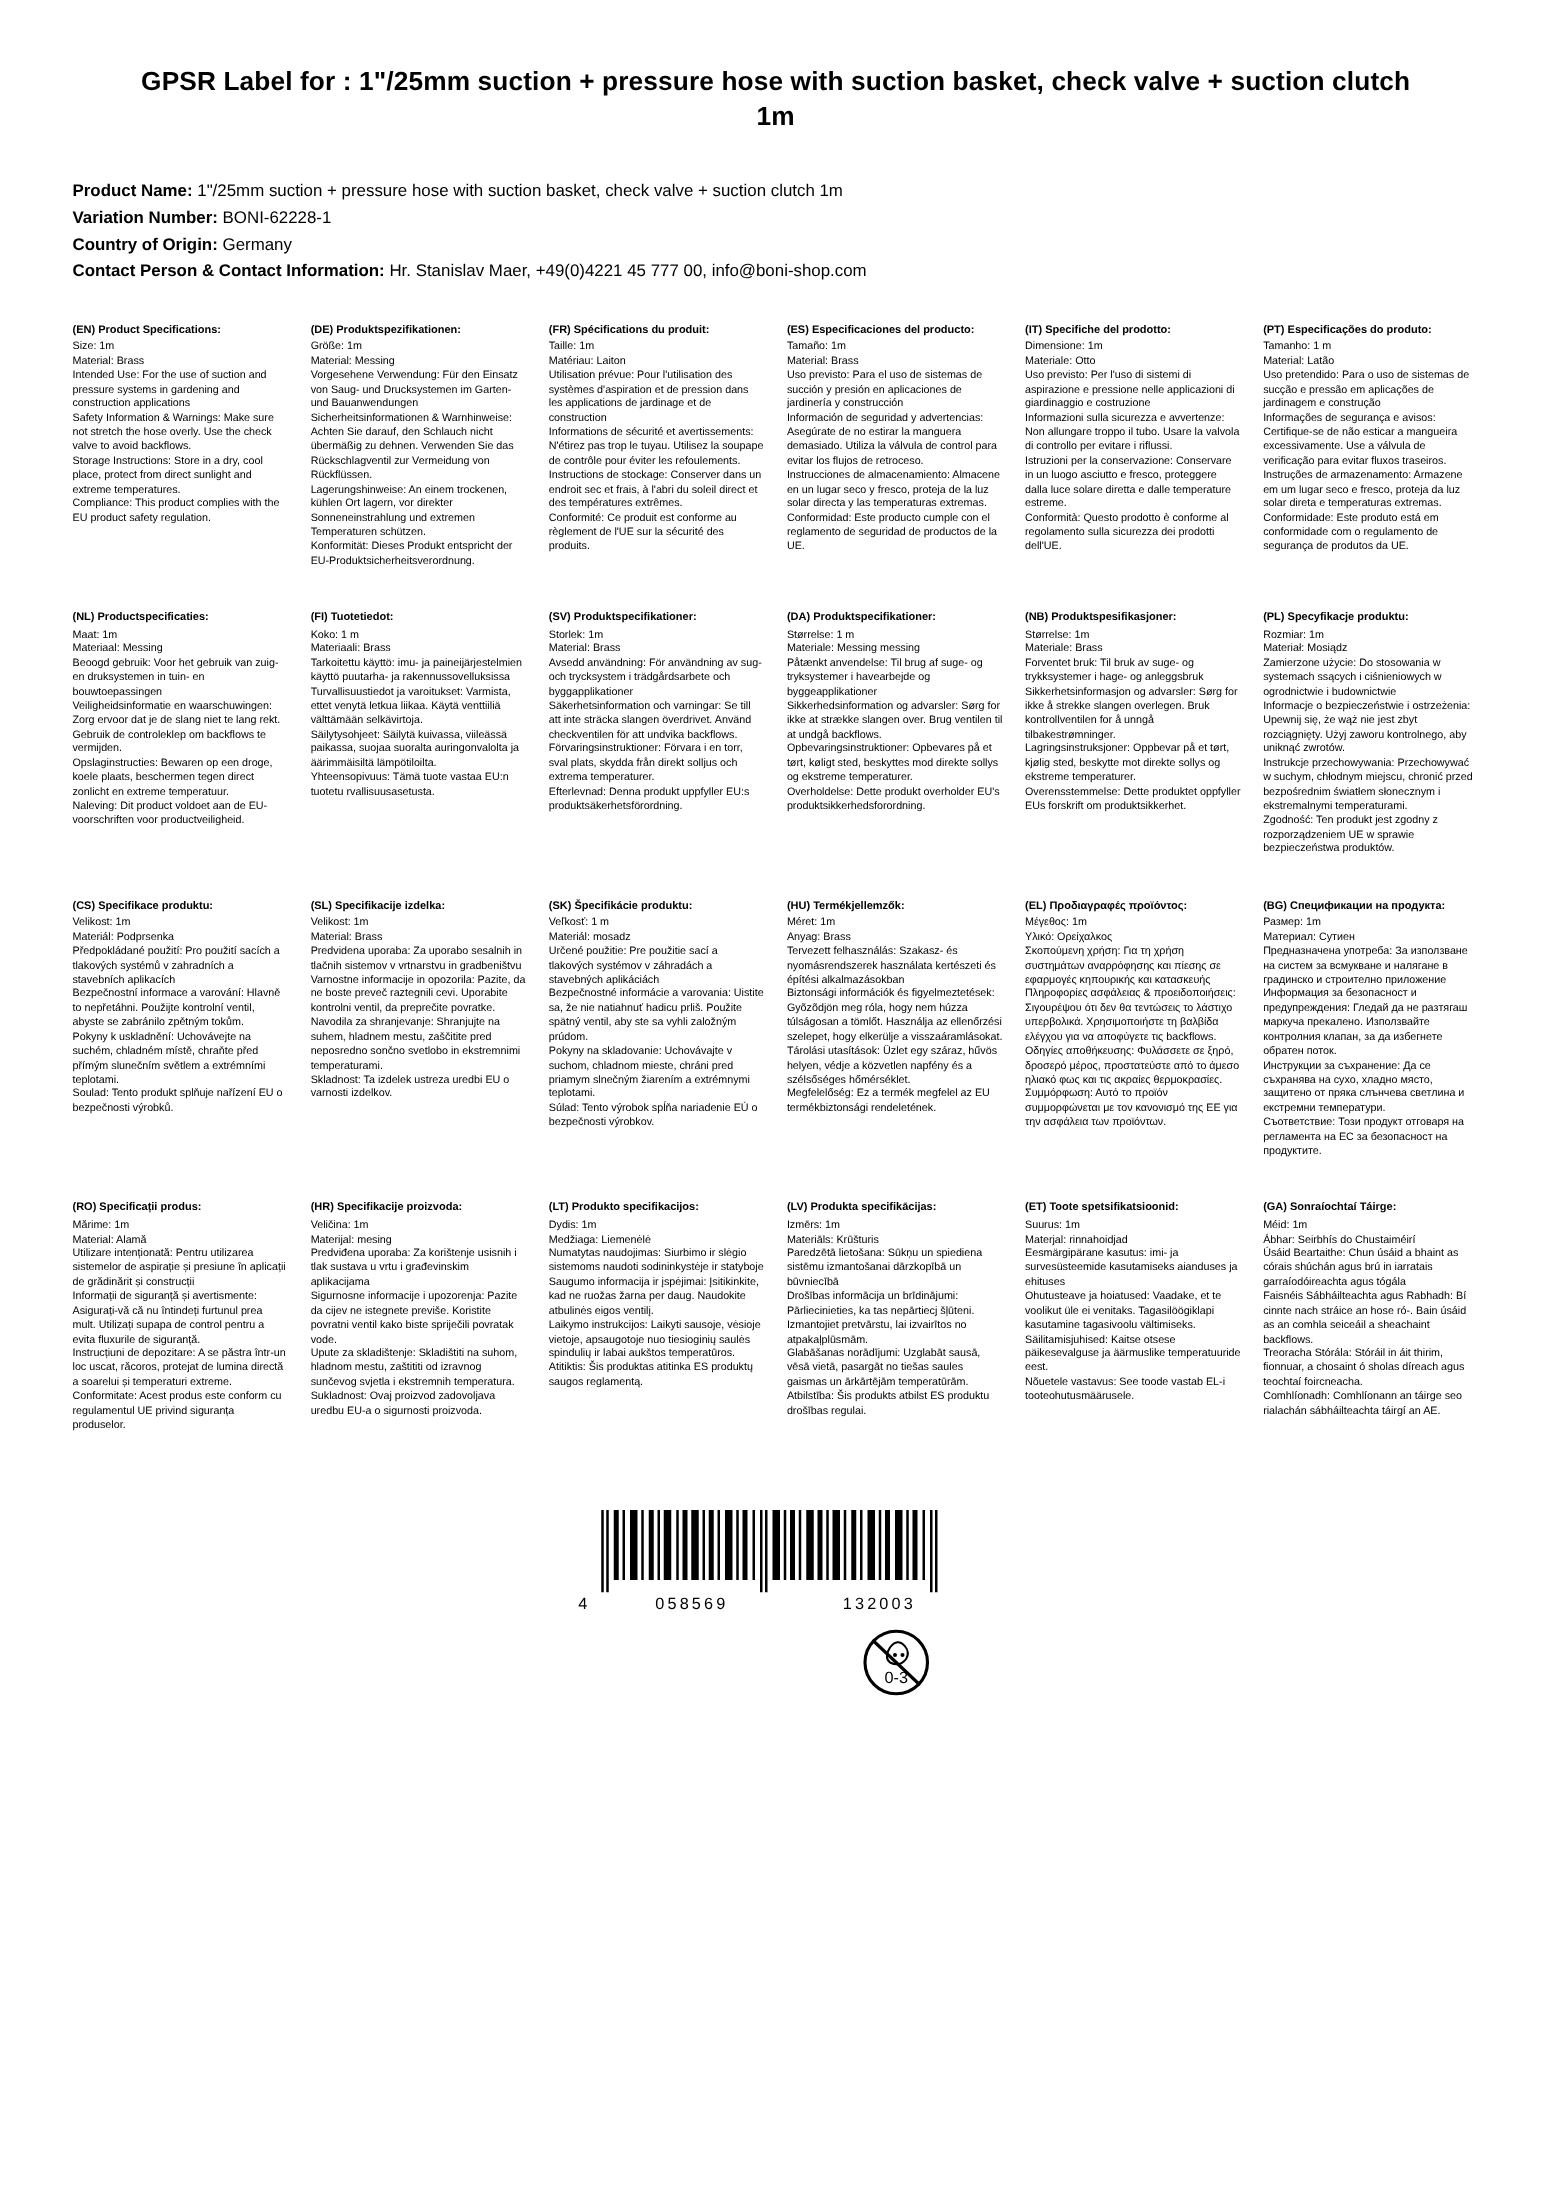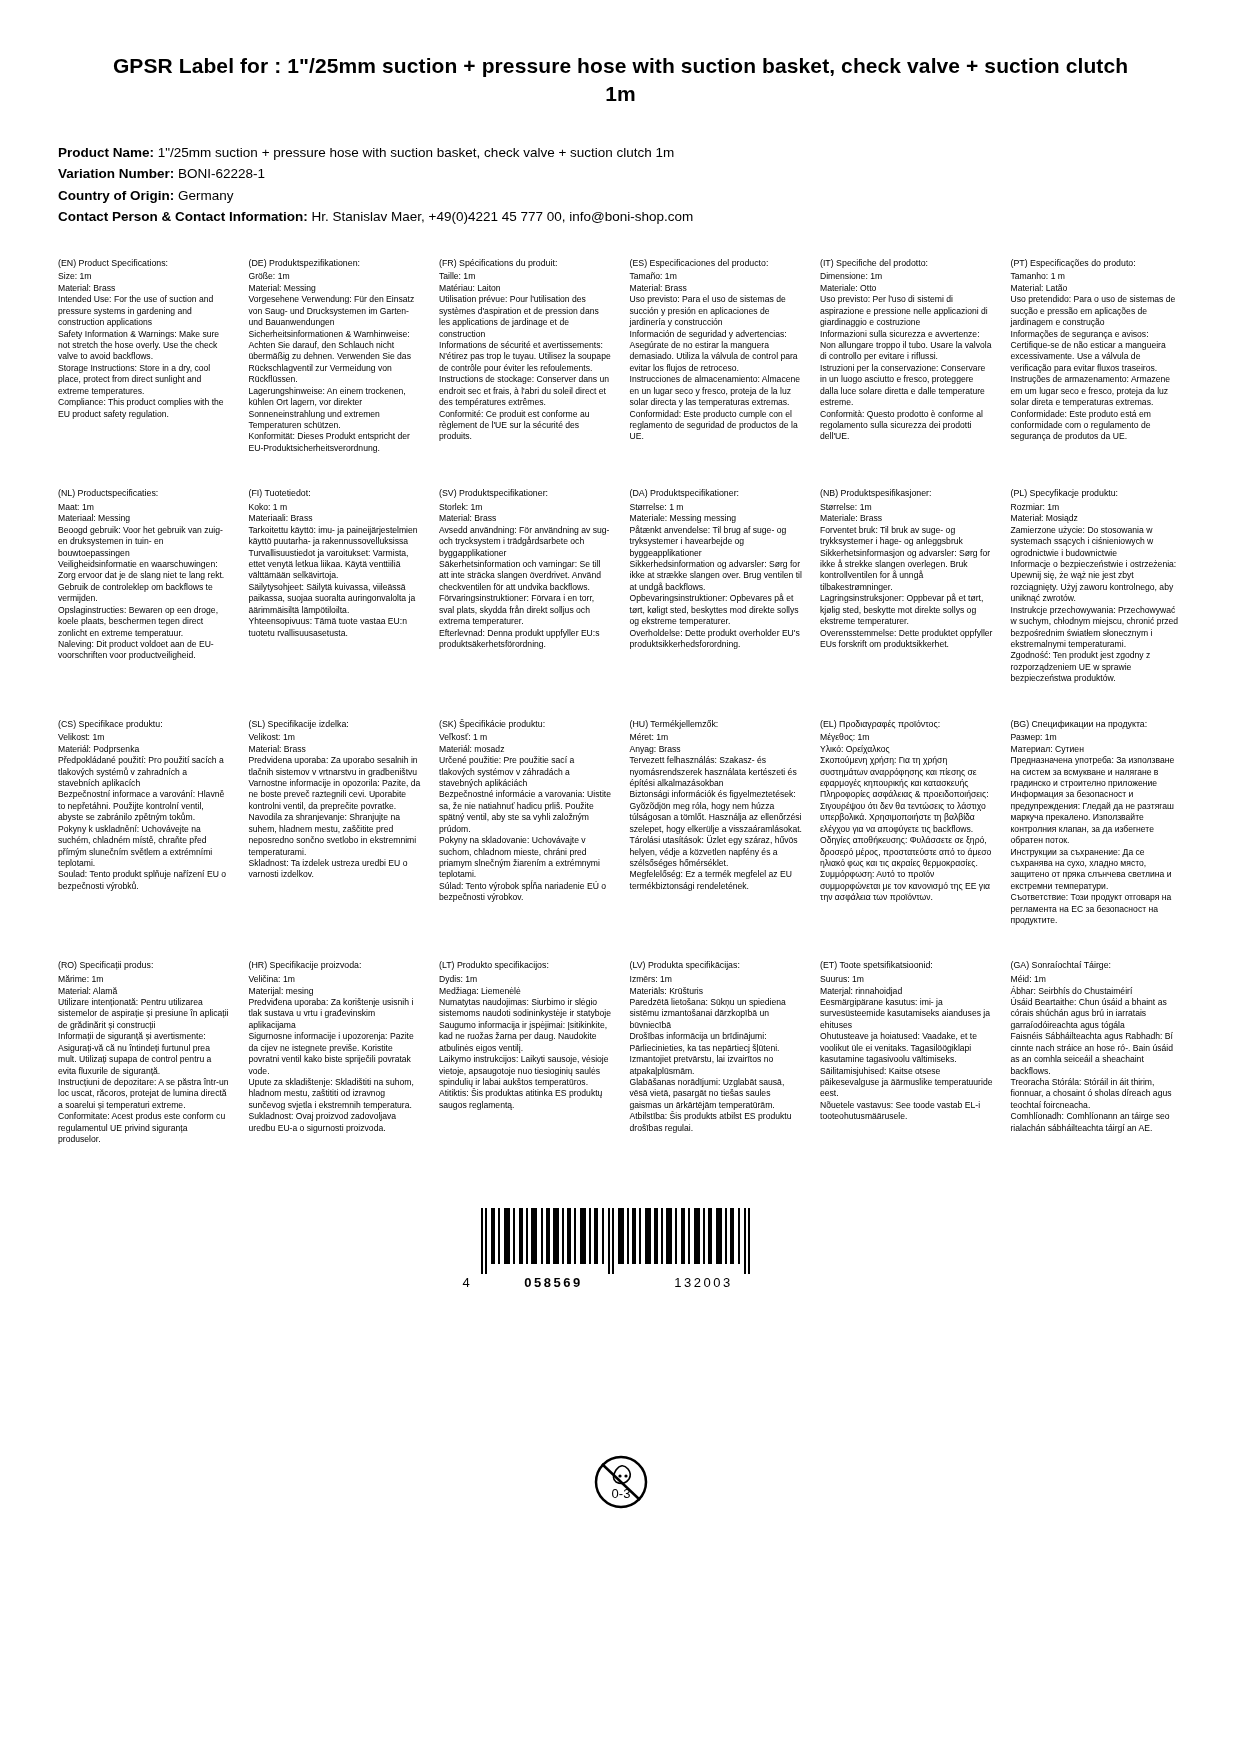--- a/index.html
+++ b/index.html
@@ -40,21 +40,21 @@
     column-gap: 18px;
     row-gap: 0;
   }
   .lang-cell {
     padding: 0 0 34px 0;
     font-size: 8.6px;
     line-height: 1.33;
     vertical-align: top;
   }
   .lang-head {
-    font-weight: normal;
+    font-weight: bold;
     font-size: 8.8px;
     margin-bottom: 2px;
     display: block;
   }
   .lang-body { white-space: pre-line; display: block; }
 
   .barcode-area {
     margin-top: 28px;
     display: flex;
     flex-direction: column;
@@ -70,30 +70,29 @@
   .barcode-digits {
     display: flex;
     justify-content: center;
     align-items: flex-end;
     font-family: "Liberation Sans", sans-serif;
     font-size: 13px;
     margin-top: 1px;
     width: 316px;
   }
   .bc-left { width: 16px; text-align: left; }
-  .bc-mid { flex: 1; text-align: center; letter-spacing: 2.5px; font-weight: bold; }
+  .bc-mid { flex: 1; text-align: center; letter-spacing: 2.5px; }
   .bc-right { flex: 1; text-align: center; letter-spacing: 2.5px; }
 
   .marks {
     margin-top: 12px;
     display: flex;
     align-items: center;
     justify-content: center;
     gap: 96px;
-    flex-direction: column;
   }
   .ce-mark { display: block; }
   .age-mark { display: block; }
 </style>
 </head>
 <body>
 
 <div class="page">
 
   <h1 class="title">GPSR Label for : 1"/25mm suction + pressure hose with suction basket, check valve + suction clutch 1m</h1>

